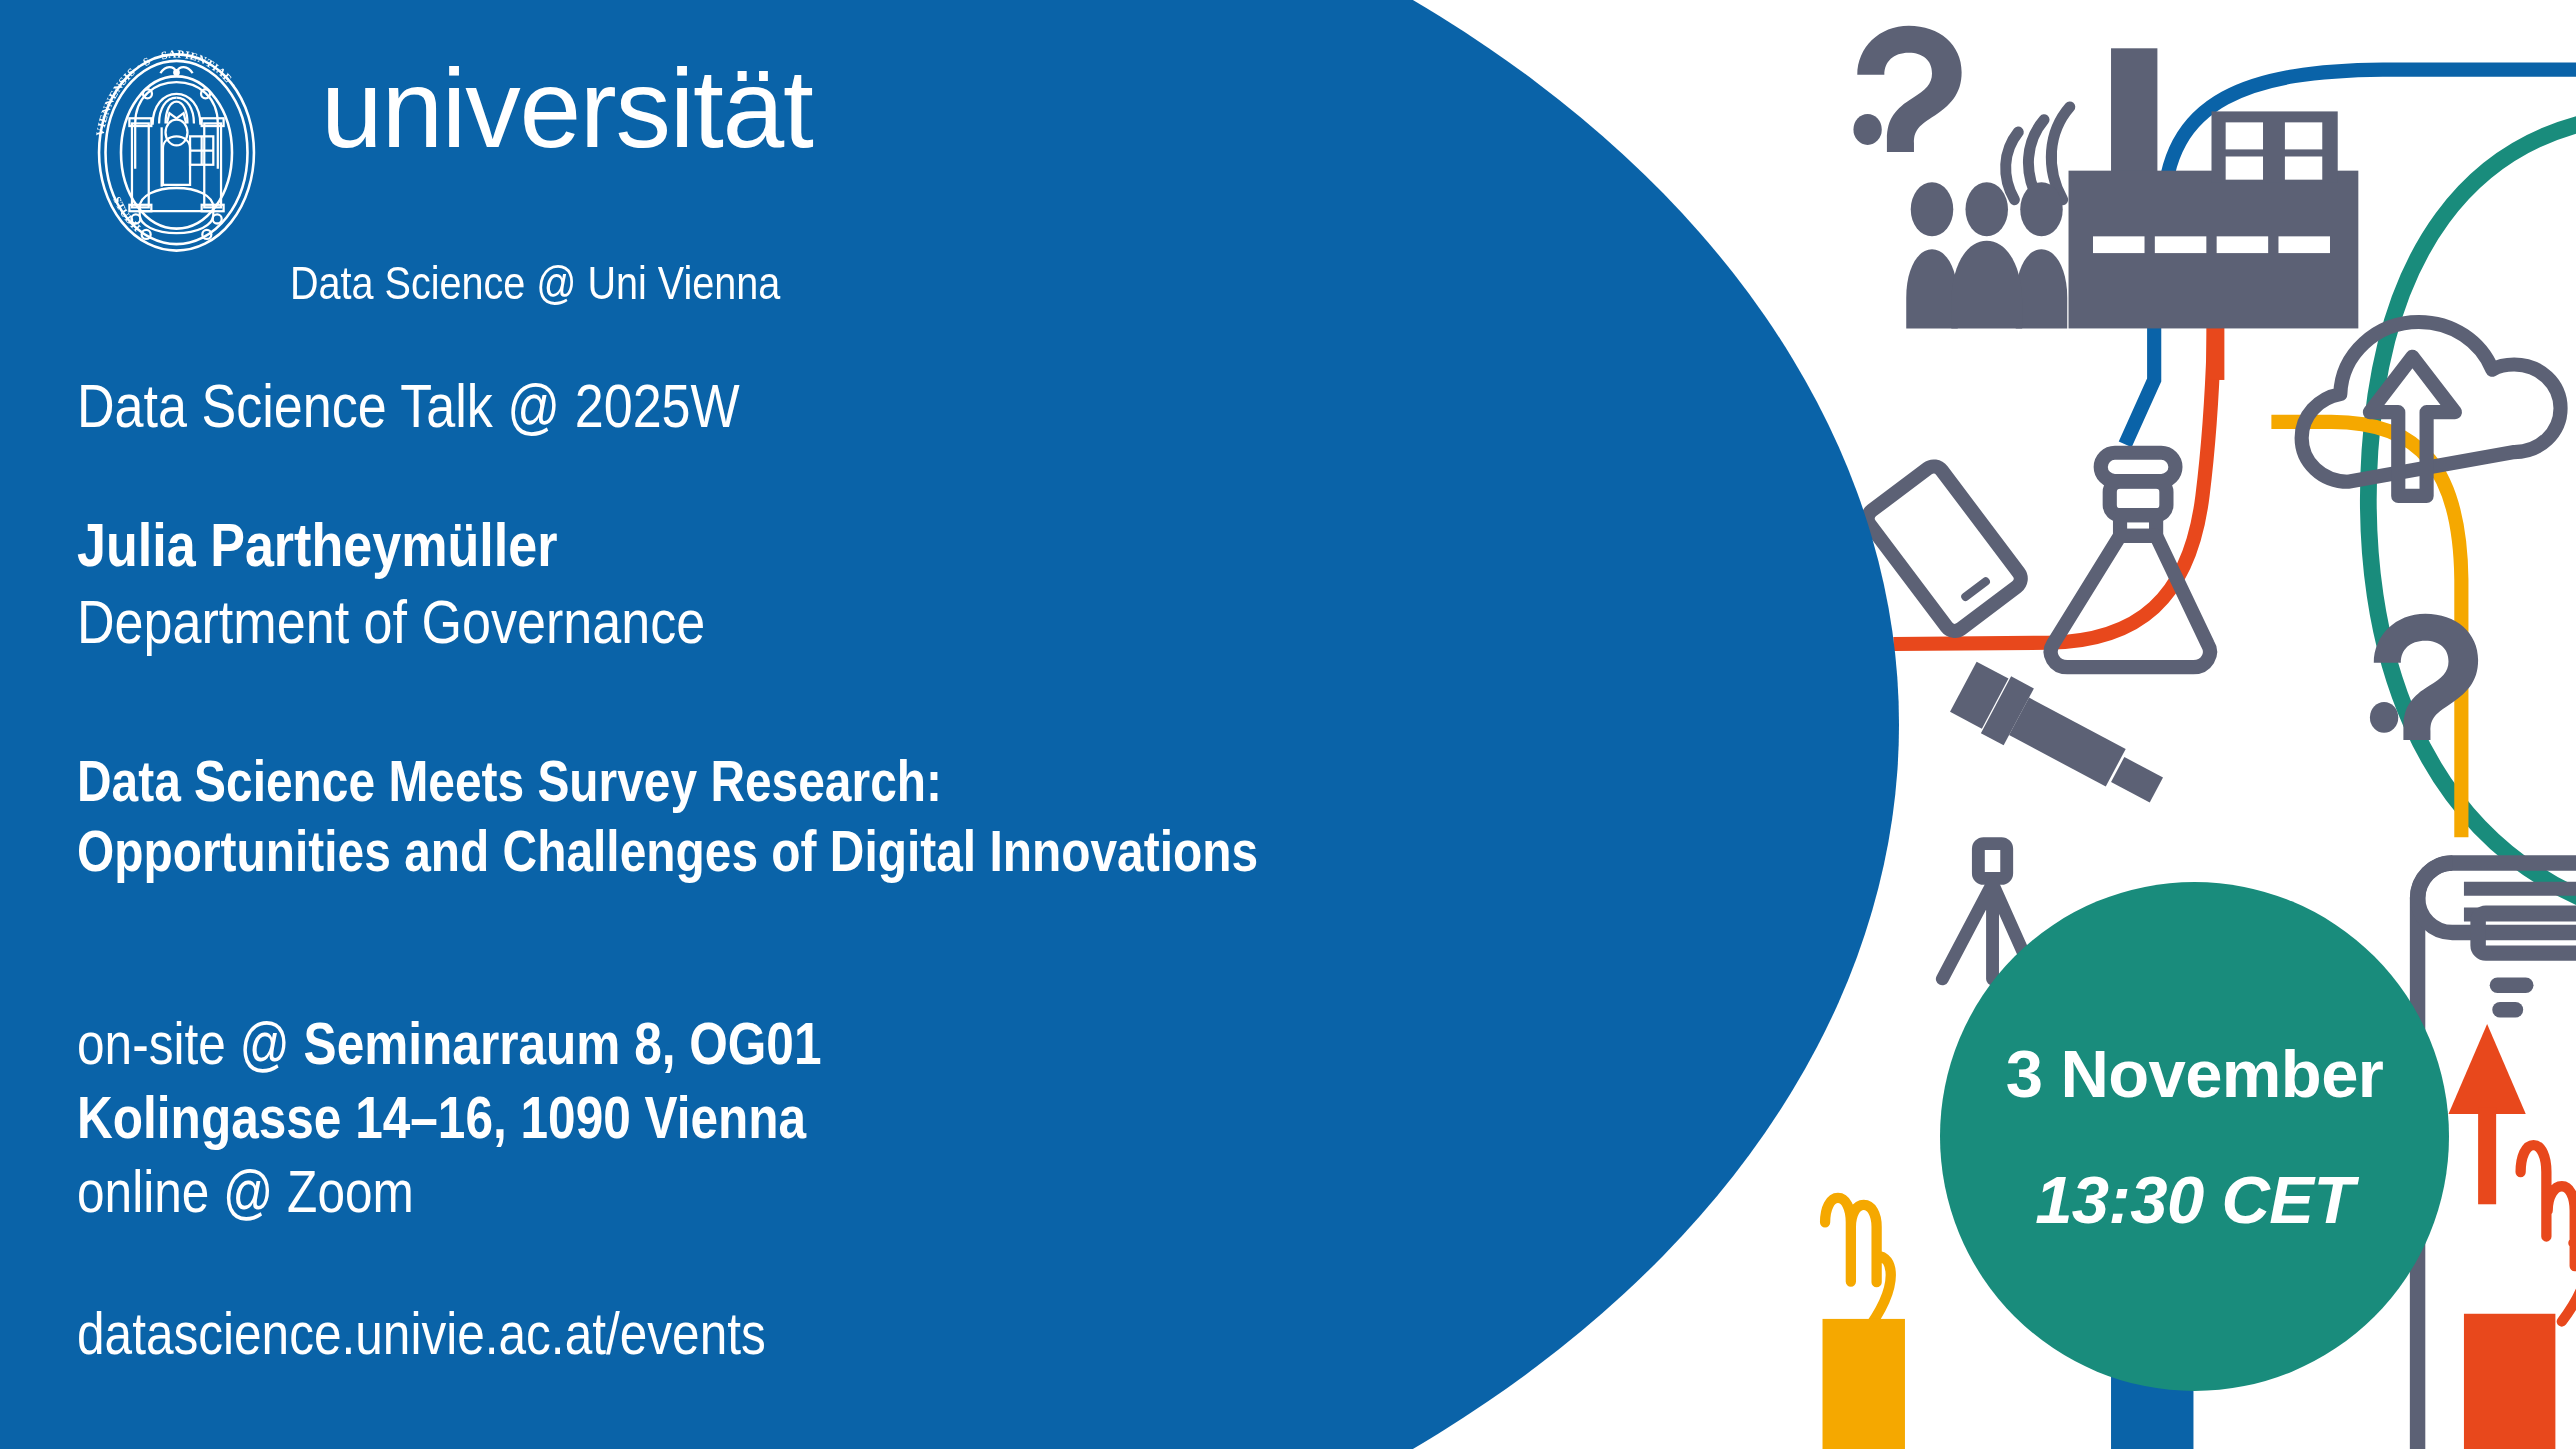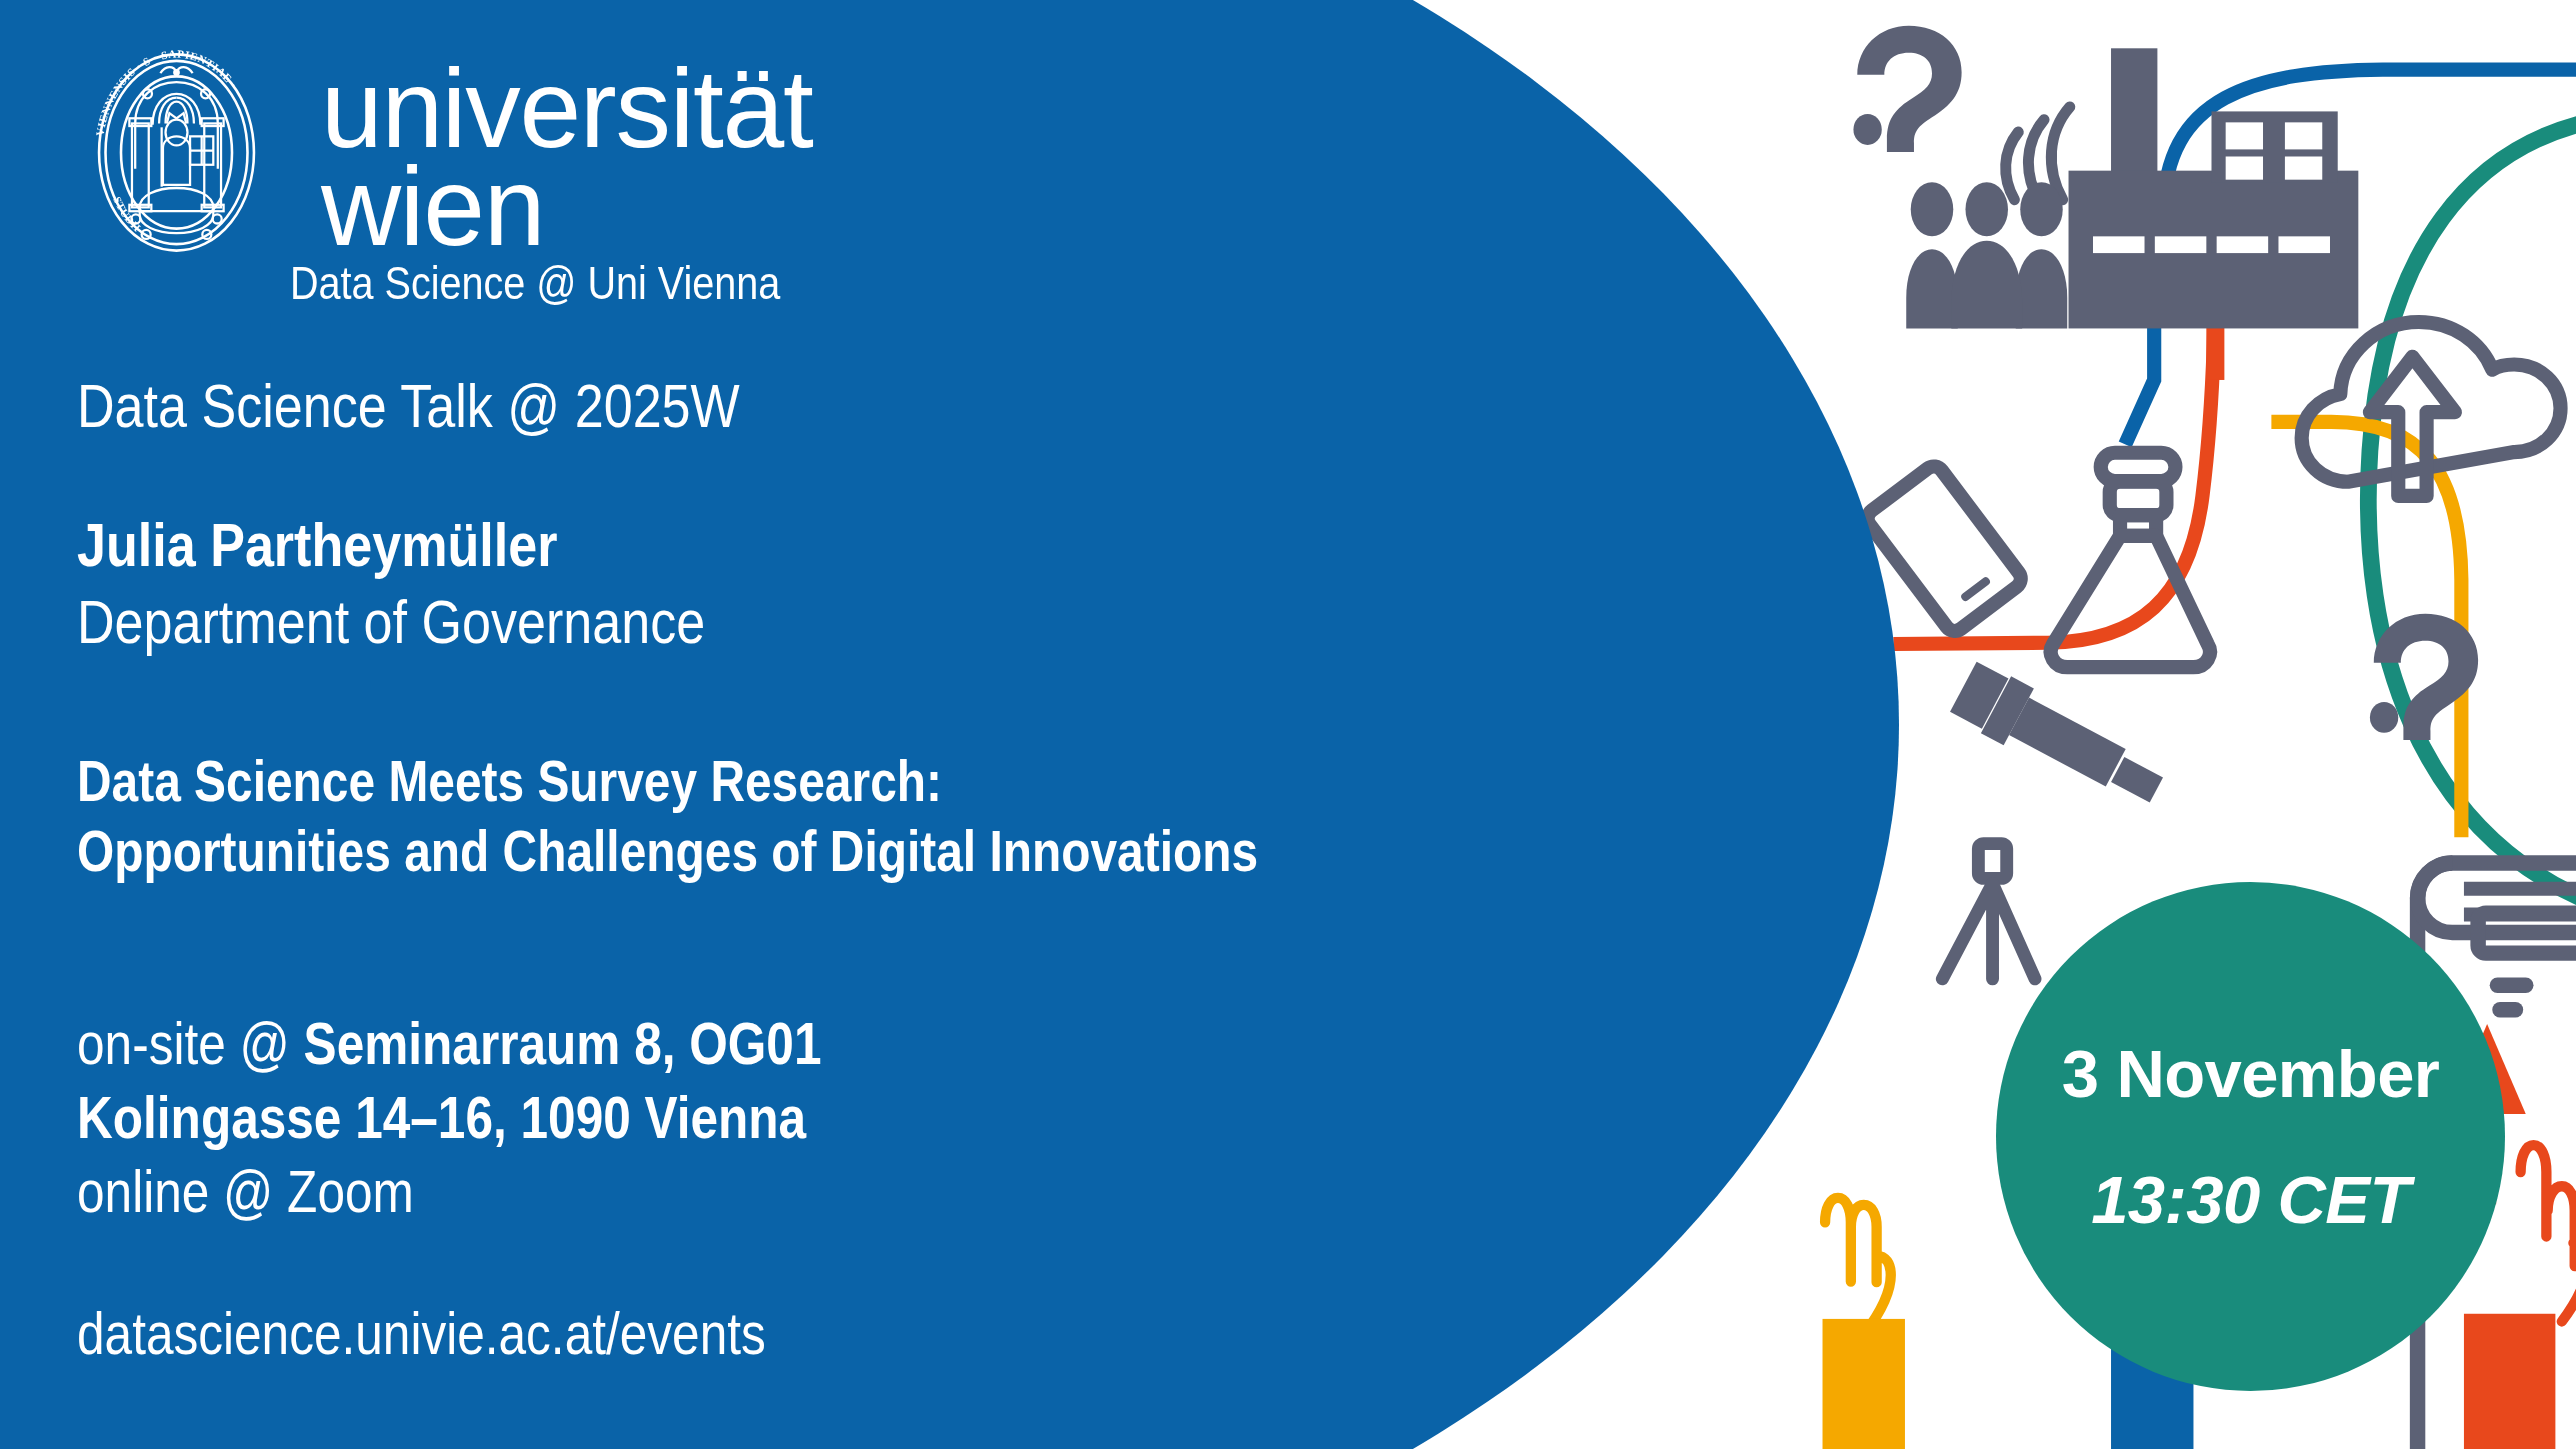--- a/index.html
+++ b/index.html
@@ -86,21 +86,21 @@
 
   .weblink{
     position:absolute;left:77px;top:1300px;
     font-size:59px;font-weight:400;color:#fff;
     transform:scaleX(0.84);transform-origin:left top;
     white-space:nowrap;
   }
 
   
   .date-badge{
-    position:absolute;left:1996px;top:882px;
+    position:absolute;left:1940px;top:882px;
     width:509px;height:509px;border-radius:50%;
     background:#198C7C;z-index:14;
     display:flex;flex-direction:column;
     align-items:center;justify-content:center;
     color:#fff;text-align:center;gap:48px;
   }
   .date-badge .d1{font-size:67px;font-weight:700;line-height:1.16;letter-spacing:-0.6px;}
   .date-badge .d2{font-size:67px;font-weight:700;line-height:1.16;letter-spacing:-0.6px;font-style:italic;}
   .date-badge .d3{font-size:62px;font-weight:400;line-height:1.22;}
 </style>
@@ -296,21 +296,20 @@
           <text><textPath href="#sealBot" startOffset="17%">STUDII</textPath></text>
         </g>
         <defs>
           <path id="sealTop" d="M50 165 A115 147 0 0 1 280 165" fill="none"></path>
           <path id="sealBot" d="M54 170 A111 143 0 0 0 276 170" fill="none"></path>
         </defs>
       </svg>
 
       <div class="wordmark">
         <span class="w1">universität</span>
-        <span class="w2">wien</span>
       </div>
     </div>
 
     <div class="sub-brand">Data Science @ Uni Vienna</div>
 
     <div class="series">Data Science Talk @ 2025W</div>
 
     <div class="speaker">Julia Partheymüller</div>
     <div class="affil">Department of Governance</div>
 

